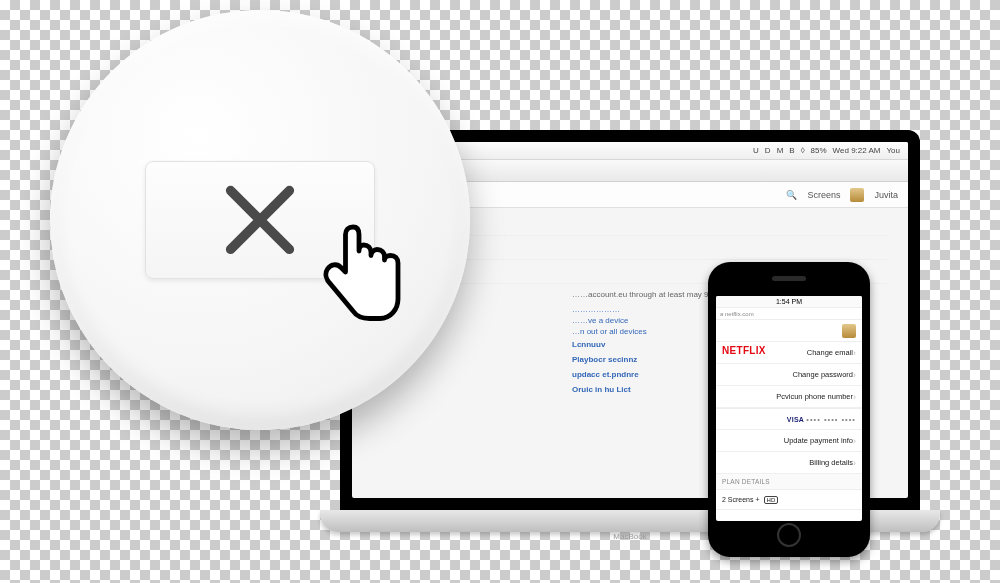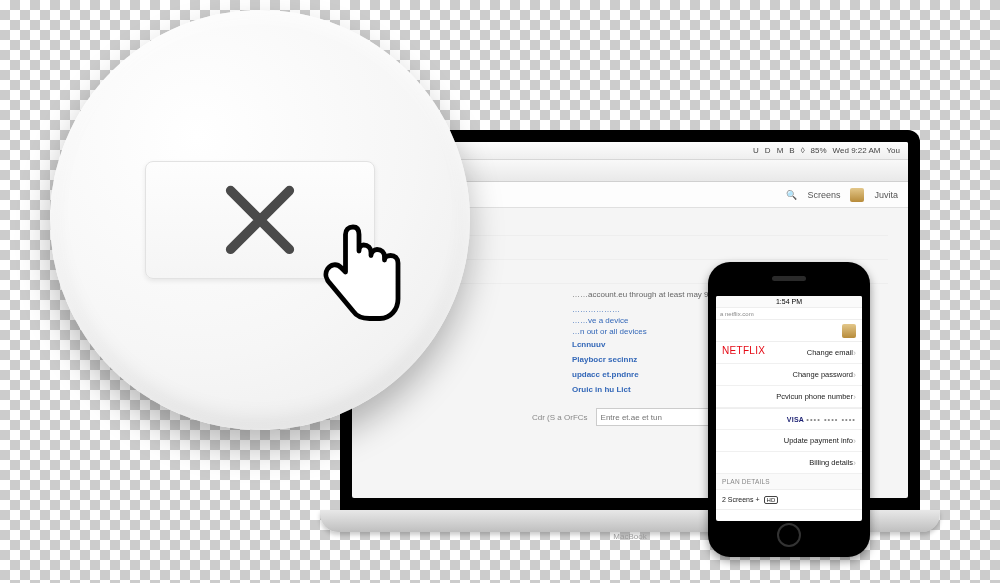--- a/index.html
+++ b/index.html
@@ -150,21 +150,21 @@
     }
     .phone-status {
       height:12px;display:flex;justify-content:center;align-items:center;font-size:7px;color:#000;background:#fafafa;border-bottom:1px solid #eee;
     }
     .phone-url {
       height:12px;display:flex;justify-content:flex-start;align-items:center;padding:0 4px;font-size:6px;color:#888;border-bottom:1px solid #eee;
     }
     .phone-brand {
       height:22px;display:flex;align-items:center;justify-content:space-between;padding:0 6px;border-bottom:1px solid #eee;
     }
-    .brand-text{color:#e50914;font-weight:400;font-size:10px;letter-spacing:0.3px;margin-top:40px;}
+    .brand-text{color:#e50914;font-weight:700;font-size:10px;letter-spacing:0.3px;margin-top:40px;}
     .phone-row{
       display:flex;justify-content:flex-end;align-items:center;height:22px;padding:0 6px;border-bottom:1px solid #f0f0f0;font-size:7.5px;color:#222;
     }
     .phone-row .chev{color:#bbb;font-size:9px;}
     .card-visa{font-weight:700;color:#1a1f71;font-size:7px;letter-spacing:0.3px;}
     .dots{letter-spacing:1px;color:#888;}
     .cancel-btn{
       width:28px;height:16px;background:#f7f7f7;border:1px solid #ddd;display:flex;align-items:center;justify-content:center;border-radius:2px;
     }
     .cancel-btn svg{width:9px;height:9px;}
@@ -243,25 +243,20 @@
             <span class="link-line">updacc et.pndnre</span>
             <span class="link-line">Oruic in hu Lict</span>
           </div>
           <div class="link-col">
             <span class="link-line">Vimennt accvly</span>
             <span class="link-line">Tesbn prnrcuzncc</span>
             <span class="link-line">Habnnu</span>
             <span class="link-line">Pcvicun</span>
           </div>
         </div>
-        <div class="footer-row">
-          <span>Cdr (S a OrFCs</span>
-          <input class="footer-input" placeholder="Entre et.ae et tun" style="">
-          <button class="footer-btn">rerlacn</button>
-        </div>
       </div>
     </div>
   </div>
   <div class="laptop-base">
     <span class="laptop-base-label">MacBook</span>
   </div>
 </div>
 
 <div class="phone">
   <div class="phone-screen">

